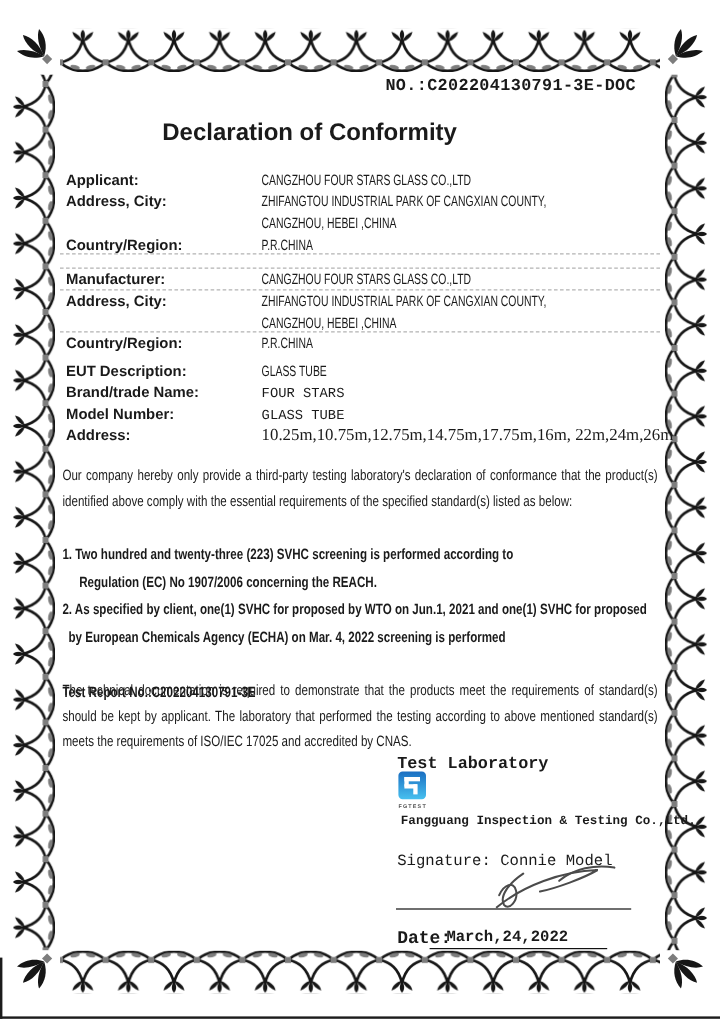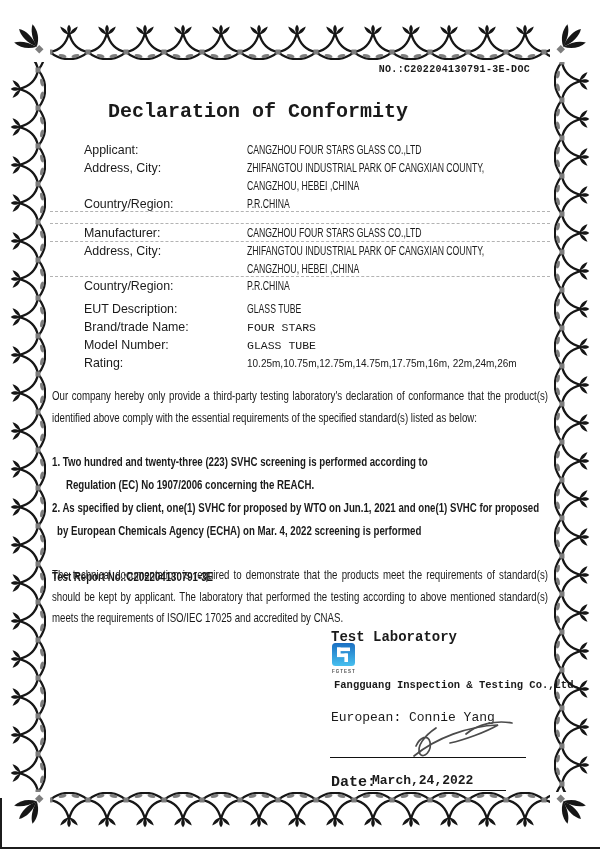--- a/index.html
+++ b/index.html
@@ -14,27 +14,27 @@
   .strip-left  { transform:rotate(-90deg); transform-origin:0 0; }
   .strip-right { transform:rotate(90deg);  transform-origin:0 0; }
   .corn-tl { transform:rotate(-45deg); }
   .corn-tr { transform:rotate(45deg); }
   .corn-bl { transform:rotate(-135deg); }
   .corn-br { transform:rotate(135deg); }
   .scan-edge-bottom { position:absolute; left:0; right:0; bottom:1px; height:2.5px; background:#1c1c1c; }
   .scan-edge-left { position:absolute; left:0; top:798px; width:2px; height:51px; background:#1c1c1c; }
   
   .abs { position:absolute; }
-  .doc-number { top:64px; right:70px; font-family:"Liberation Mono",monospace; font-weight:bold; font-size:10px; letter-spacing:.3px; }
-  .doc-title  { top:100px; left:0; width:516px; text-align:center; font-family:Liberation Mono, monospace; font-weight:bold; font-size:20px; }
+  .doc-number { top:64px; right:70px; font-family:"Liberation Mono",monospace; font-weight:bold; font-size:14px; letter-spacing:.3px; }
+  .doc-title  { top:100px; left:0; width:516px; text-align:center; font-family:Liberation Sans, sans-serif; font-weight:bold; font-size:20px; }
   .row { position:absolute; left:55px; width:500px; font-size:12.4px; white-space:nowrap; }
-  .lbl { display:inline-block; width:163px; font-weight:normal; vertical-align:top;margin-left:29px; }
+  .lbl { display:inline-block; width:163px; font-weight:bold; vertical-align:top; }
   .v70 { display:inline-block; transform:scaleX(0.70); transform-origin:0 0; white-space:nowrap; }
   .vmono   { font-family:"Liberation Mono",monospace; font-size:11.5px; }
-  .vmono-sm{ font-family:Liberation Sans, sans-serif; font-size:10px; }
+  .vmono-sm{ font-family:Liberation Serif, serif; font-size:14px; }
   .dash { position:absolute; left:50px; width:500px; border-top:1px dashed #b3b3b3; }
   .para { position:absolute; left:52px; width:496px; font-size:12.4px; line-height:21.5px; overflow:visible; }
   .sq78 { display:block; width:128.2%; transform:scaleX(0.78); transform-origin:0 0; }
   .just { text-align:justify; }
   .bold { font-weight:bold; }
   .lab-heading { top:629px; left:331px; font-family:"Liberation Mono",monospace; font-weight:bold; font-size:14px; }
   .lab-company { top:679px; left:334px; font-family:"Liberation Mono",monospace; font-weight:bold; font-size:10.5px; }
   .lab-signature { top:710px; left:331px; font-family:"Liberation Mono",monospace; font-size:13px; }
   .sig-line { position:absolute; top:757px; left:330px; width:196px; border-top:1.4px solid #111; }
   .date-label { top:774px; left:331px; font-family:"Liberation Mono",monospace; font-weight:bold; font-size:15px; }
@@ -200,21 +200,21 @@
   <div class="row" style="top:302px">
     <span class="lbl">EUT Description:</span><span class="v70">GLASS TUBE</span>
   </div>
   <div class="row" style="top:320px">
     <span class="lbl">Brand/trade Name:</span><span class="vmono">FOUR STARS</span>
   </div>
   <div class="row" style="top:338px">
     <span class="lbl">Model Number:</span><span class="vmono">GLASS TUBE</span>
   </div>
   <div class="row" style="top:356px">
-    <span class="lbl">Rating:</span><span class="vmono-sm">10.25m,10.75m,12.75m,14.75m,17.75m,16m, 22m,24m,26m</span>
+    <span class="lbl">Address:</span><span class="vmono-sm">10.25m,10.75m,12.75m,14.75m,17.75m,16m, 22m,24m,26m</span>
   </div>
 
   <div class="para" style="top:386px">
     <span class="sq78 just">Our company hereby only provide a third-party testing laboratory's declaration of conformance that the product(s) identified above comply with the essential requirements of the specified standard(s) listed as below:</span>
   </div>
   <div class="para bold" style="top:452px">
     <span class="sq78">1. Two hundred and twenty-three (223) SVHC screening is performed according to</span>
   </div>
   <div class="para bold" style="top:475px;left:66px">
     <span class="sq78">Regulation (EC) No 1907/2006 concerning the REACH.</span>
@@ -245,21 +245,21 @@
     <g fill="#ffffff">
       <rect x="6" y="5.5" width="13" height="3.6"></rect>
       <rect x="6" y="5.5" width="3.6" height="8"></rect>
       <rect x="6" y="11.5" width="10.5" height="3.6"></rect>
       <rect x="13.4" y="11.5" width="3.6" height="8.5"></rect>
     </g>
   </svg>
   <div class="logo-caption">FGTEST</div>
 
   <div class="abs lab-company">Fangguang Inspection &amp; Testing Co.,Ltd.</div>
-  <div class="abs lab-signature">European: Connie Yang</div>
+  <div class="abs lab-signature">Signature: Connie Model</div>
 
   <svg class="abs" style="left:378px;top:714px" width="150" height="46" viewBox="0 0 150 46">
     <g fill="none" stroke="#4b4b4b" stroke-width="1.7" stroke-linecap="round">
       <path d="M58,14 C46,22 38,33 42,40 C46,45 54,37 52,28 C50,20 42,23 38,32"></path>
       <path d="M36,42 C58,24 90,12 120,11 C108,18 86,26 72,29"></path>
       <path d="M88,20 C100,10 118,6 134,9"></path>
     </g>
   </svg>
   <div class="sig-line"></div>
 

